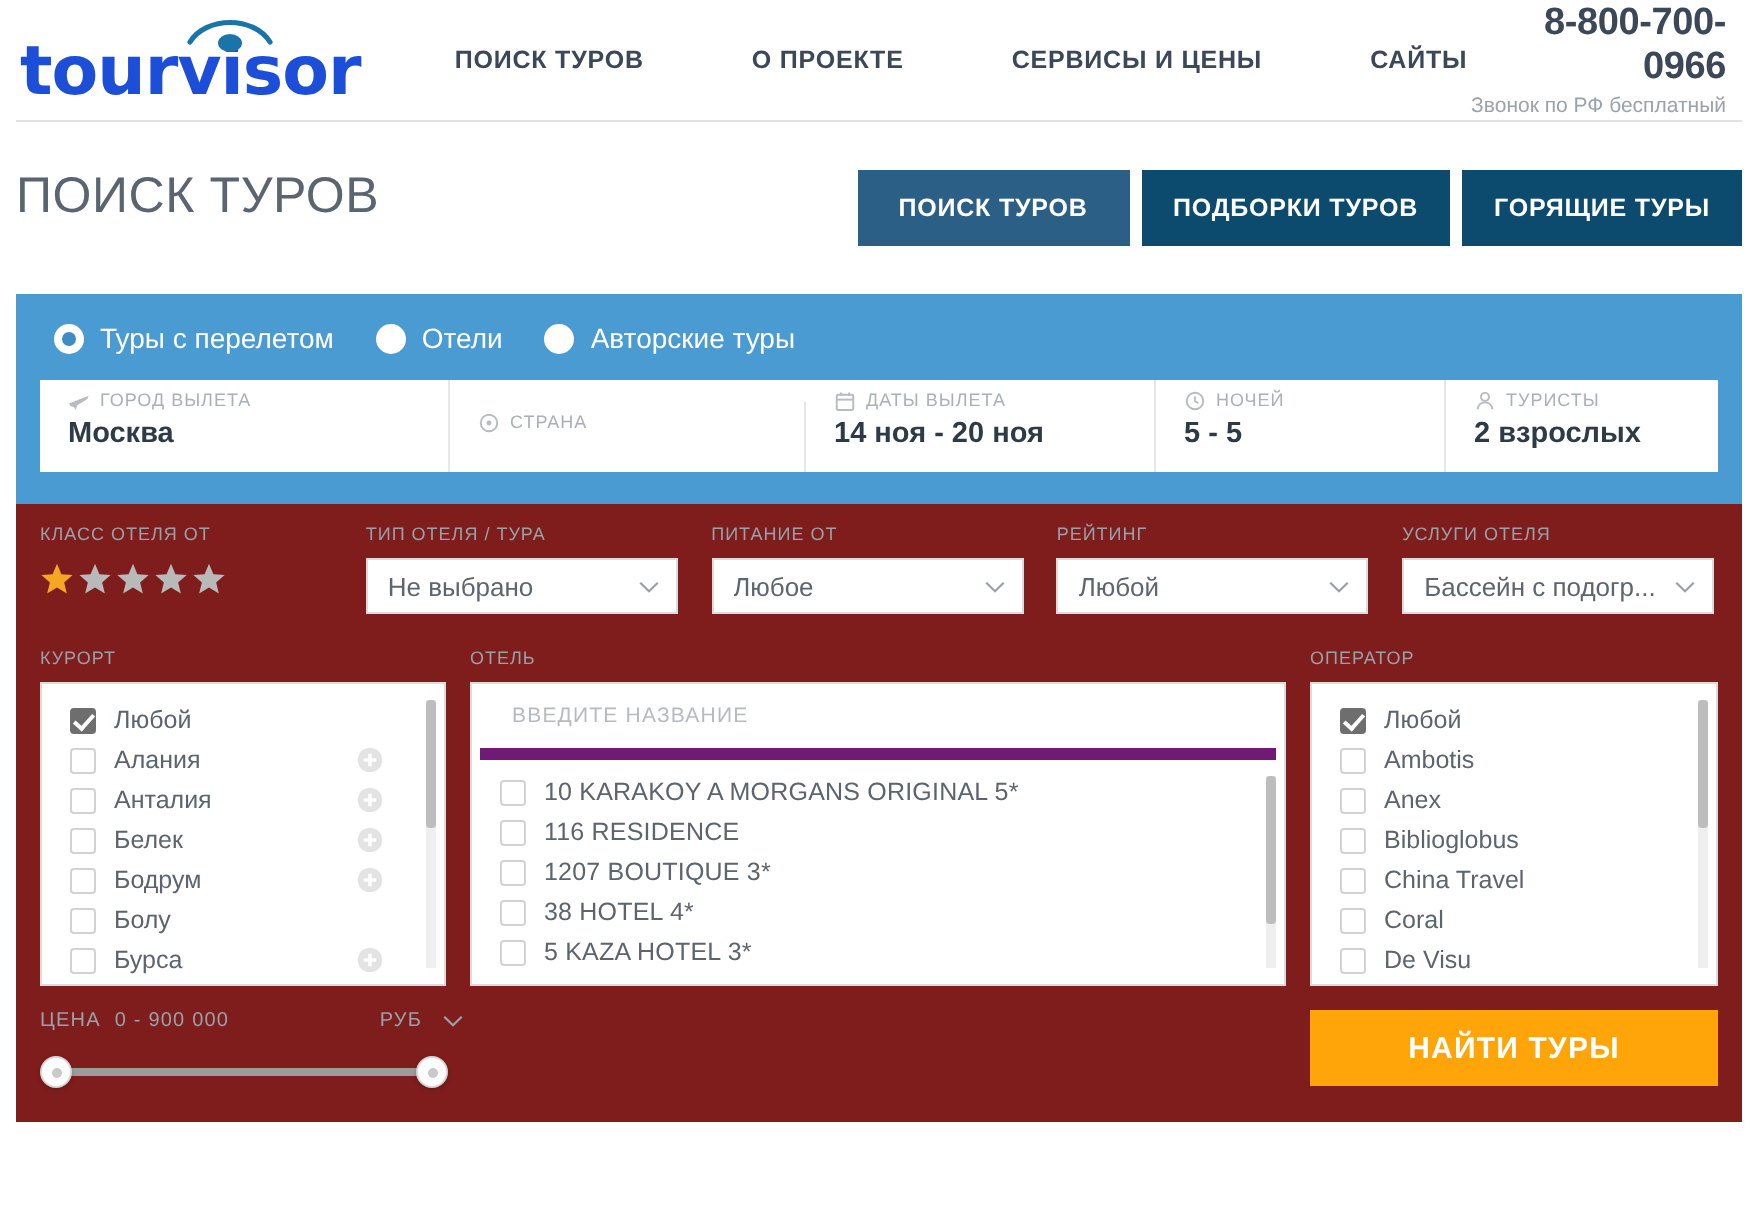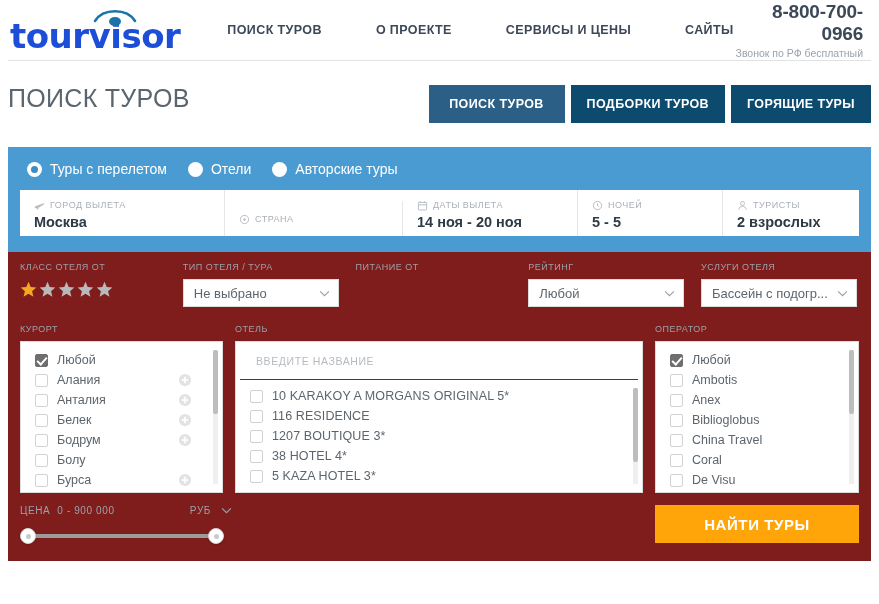--- a/index.html
+++ b/index.html
@@ -161,21 +161,20 @@
   .fields {
     display: flex;
     background: #fff;
     height: 46px;
   }
   .field {
     padding: 5px 0 0 14px;
     border-right: 1px solid #e6e6e6;
     display: flex;
     flex-direction: column;
-    justify-content: center;
     min-width: 0;
     cursor: pointer;
   }
   .field:last-child { border-right: none; }
   .f-depart { width: 205px; }
   .f-country { width: 178px; margin-top: 11px; }
   .f-dates   { width: 175px; }
   .f-nights  { width: 145px; }
   .f-tourists{ flex: 1; }
   .field-head {
@@ -264,21 +263,21 @@
     background: #fff;
     border: 1px solid #dcdcdc;
     height: 152px;
     position: relative;
     overflow: hidden;
     padding: 8px 0 0 0;
   }
   .listbox.with-search { padding-top: 0; }
   .hotel-search {
     height: 38px;
-    border-bottom: 1px solid #701a75;
+    border-bottom: 6px solid #701a75;
     display: flex;
     align-items: center;
     padding: 0 14px;
     margin: 0 4px;
   }
   .hotel-search input {
     border: none;
     outline: none;
     width: 100%;
     font-size: 10.5px;
@@ -563,20 +562,26 @@
       <div class="select">
         <span class="sv">Не выбрано</span>
         <svg class="chev" viewBox="0 0 12 8">
             <path d="M1 1.6 L6 6.4 L11 1.6" fill="none" stroke="#9aa1a8" stroke-width="1.3"></path>
           </svg>
       </div>
     </div>
 
     <div class="fcell fc-meal">
       <div class="flabel">ПИТАНИЕ ОТ</div>
+      <div class="select">
+        <span class="sv">Любое</span>
+        <svg class="chev" viewBox="0 0 12 8">
+            <path d="M1 1.6 L6 6.4 L11 1.6" fill="none" stroke="#9aa1a8" stroke-width="1.3"></path>
+          </svg>
+      </div>
     </div>
 
     <div class="fcell fc-rating">
       <div class="flabel">РЕЙТИНГ</div>
       <div class="select">
         <span class="sv">Любой</span>
         <svg class="chev" viewBox="0 0 12 8">
             <path d="M1 1.6 L6 6.4 L11 1.6" fill="none" stroke="#9aa1a8" stroke-width="1.3"></path>
           </svg>
       </div>

